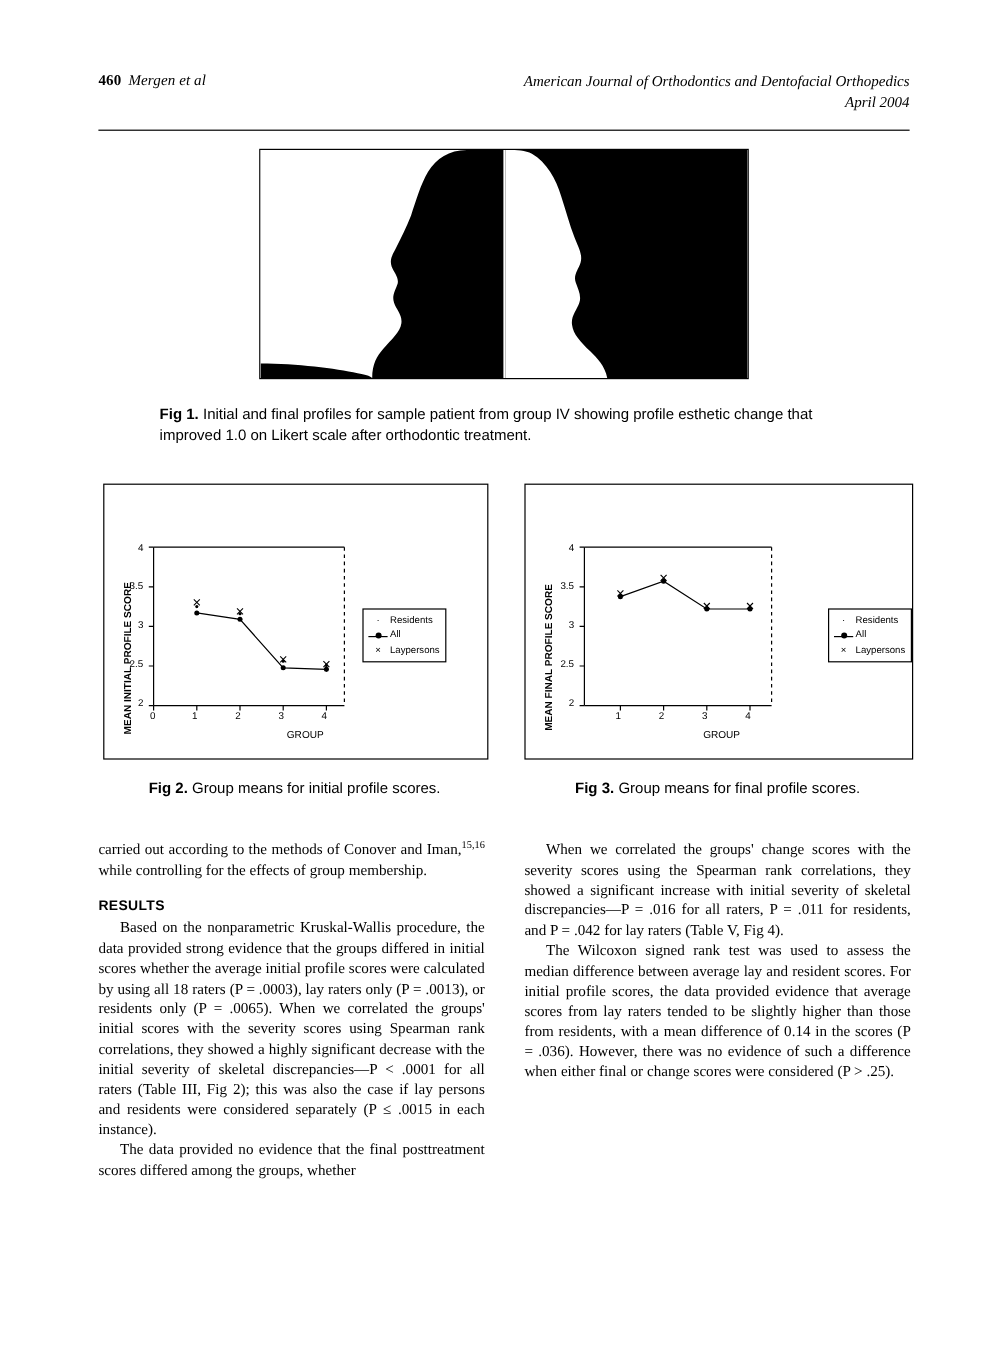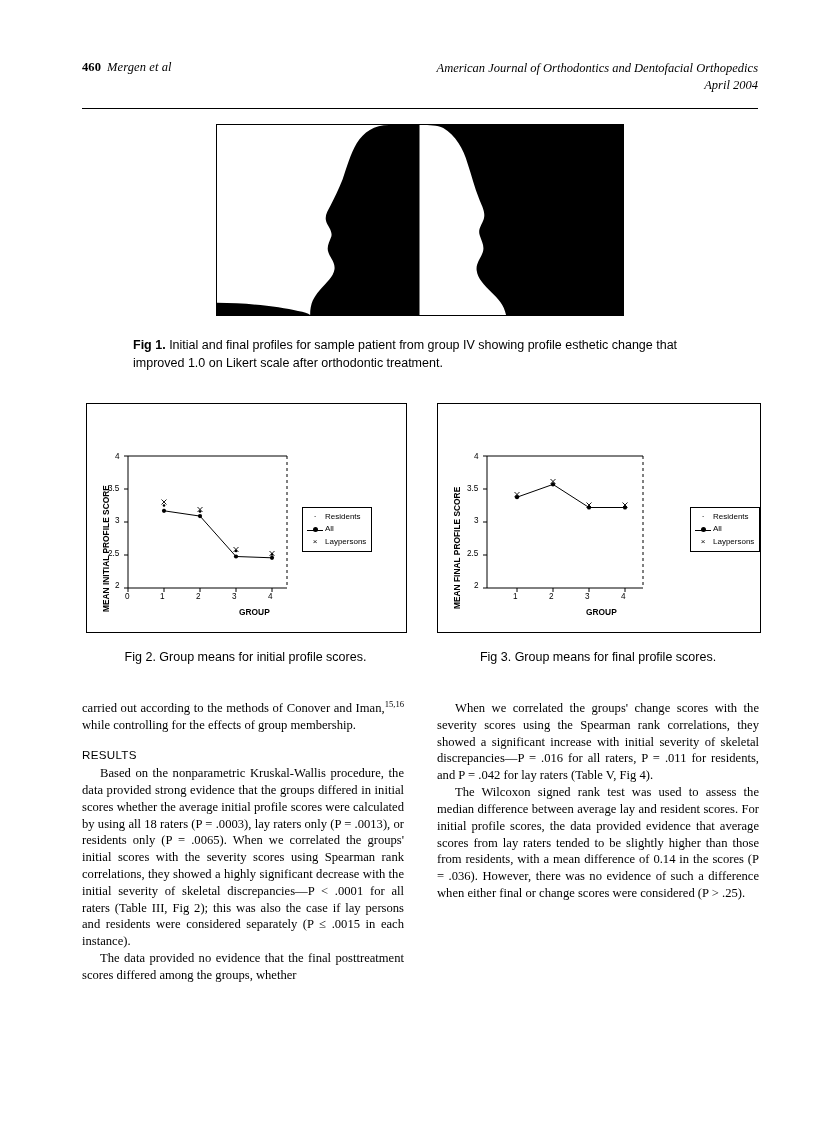--- a/index.html
+++ b/index.html
@@ -117,21 +117,21 @@
     font-size: 8.4px;
     font-weight: bold;
     transform: rotate(-90deg);
     transform-origin: left top;
     white-space: nowrap;
   }
   .axis-label-x {
     position: absolute;
     font-family: "Liberation Sans", sans-serif;
     font-size: 8.4px;
-    font-weight: bold;
+    font-weight: normal;
     white-space: nowrap;
     text-align: center;
   }
   .tick-lbl {
     position: absolute;
     font-family: "Liberation Sans", sans-serif;
     font-size: 8.2px;
     white-space: nowrap;
   }
   .legend {
@@ -175,41 +175,41 @@
   }
 
   .fig-cap {
     position: absolute;
     font-family: "Liberation Sans", sans-serif;
     font-size: 12.5px;
     text-align: center;
   }
   #fig2cap { left: 86px; top: 650px; width: 319px; }
   #fig3cap { left: 437px; top: 650px; width: 322px; }
-  .fig-cap b { font-weight: normal; }
+  .fig-cap b { font-weight: bold; }
 
   
   .col {
     position: absolute;
     top: 700px;
     width: 322px;
     font-size: 12.6px;
     line-height: 1.335;
     text-align: justify;
     font-family: "Liberation Serif", serif;
   }
   #col-left { left: 82px; }
   #col-right { left: 437px; }
   .col p { margin: 0 0 0 0; text-indent: 18px; }
   .col p.noind { text-indent: 0; }
   .col h3 {
     margin: 13px 0 3px 0;
     font-size: 11.6px;
     font-family: "Liberation Sans", sans-serif;
-    font-weight: normal;
+    font-weight: bold;
     letter-spacing: .3px;
     text-indent: 0;
   }
   .col sup { font-size: 8.6px; vertical-align: super; line-height: 0; }
 </style>
 </head>
 <body>
 
 <div class="page">
 

